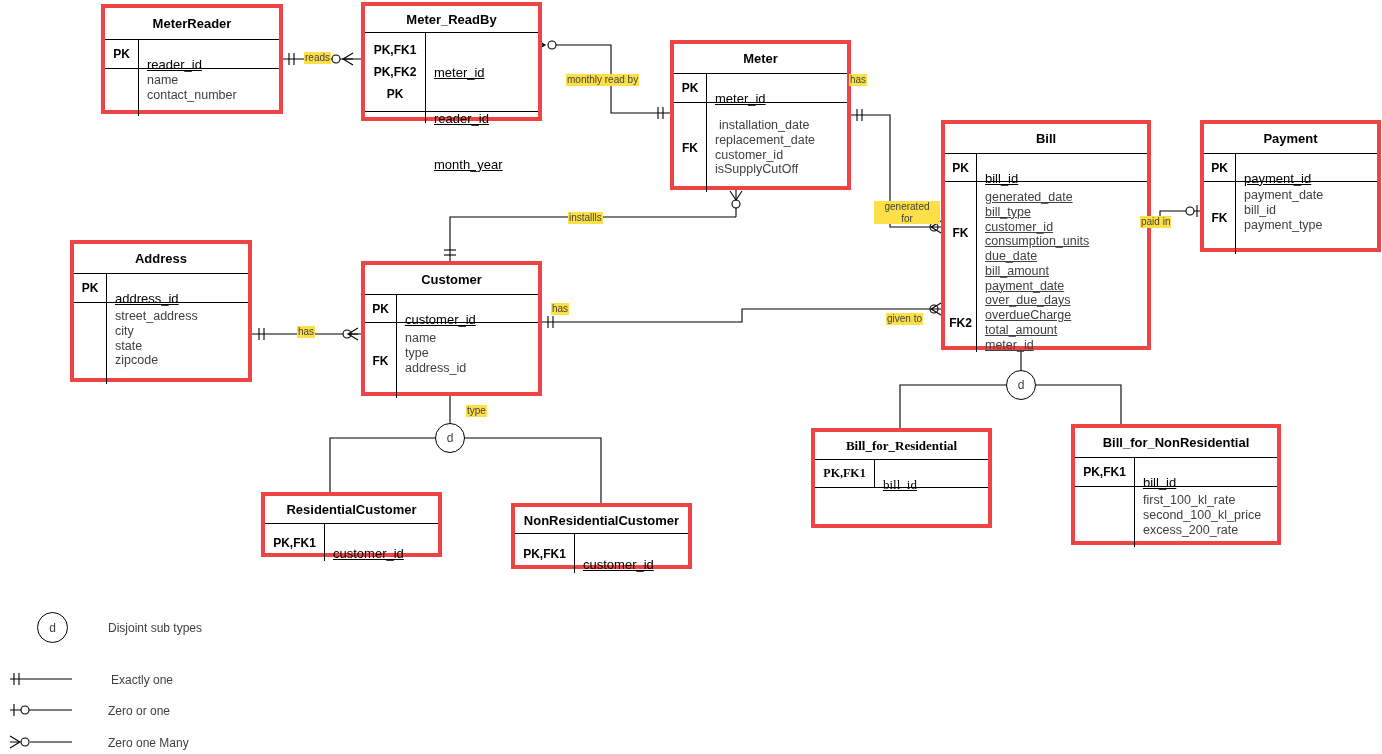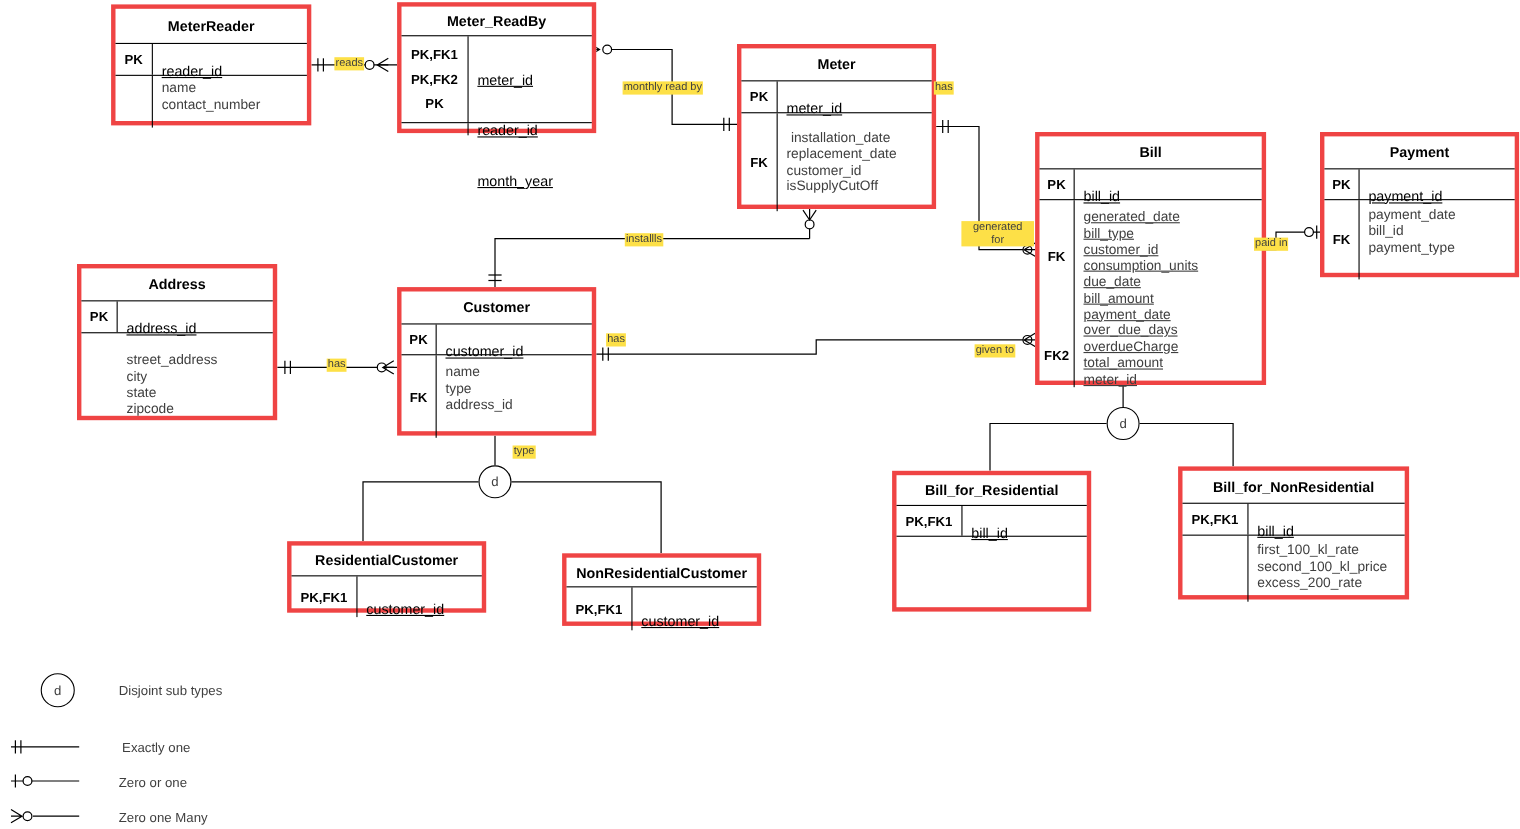--- a/index.html
+++ b/index.html
@@ -277,21 +277,21 @@
   </div>
 
   <div class="entity" style="left:70px;top:240px;width:182px;height:142px;">
     <div class="ent-title" style="height:30px;">Address</div>
     <div class="ent-row" style="height:29px;">
       <div class="key-col" style="width:33px;">PK</div>
       <div class="attr-col pkline">
         <span class="ln pk-attr">address_id</span>
       </div>
     </div>
-    <div class="ent-row last" style="height:81px;align-items:flex-end;">
+    <div class="ent-row last" style="height:81px;">
       <div class="key-col" style="width:33px;"></div>
       <div class="attr-col" style="justify-content:flex-start;padding-top:6px;padding-left:8px;">
         <span class="ln">street_address</span>
         <span class="ln">city</span>
         <span class="ln">state</span>
         <span class="ln">zipcode</span>
       </div>
     </div>
   </div>
 
@@ -326,21 +326,21 @@
   <div class="entity" style="left:511px;top:503px;width:181px;height:66px;">
     <div class="ent-title" style="height:27px;">NonResidentialCustomer</div>
     <div class="ent-row last" style="height:39px;">
       <div class="key-col" style="width:60px;">PK,FK1</div>
       <div class="attr-col pkline">
         <span class="ln pk-attr">customer_id</span>
       </div>
     </div>
   </div>
 
-  <div class="entity" style="left:811px;top:428px;width:181px;height:128px;">
+  <div class="entity" style="left:811px;top:428px;width:181px;height:100px;font-family:Liberation Serif, serif;">
     <div class="ent-title" style="height:28px;">Bill_for_Residential</div>
     <div class="ent-row" style="height:28px;">
       <div class="key-col" style="width:60px;">PK,FK1</div>
       <div class="attr-col pkline">
         <span class="ln pk-attr">bill_id</span>
       </div>
     </div>
   </div>
 
   <div class="entity" style="left:1071px;top:424px;width:210px;height:121px;">

